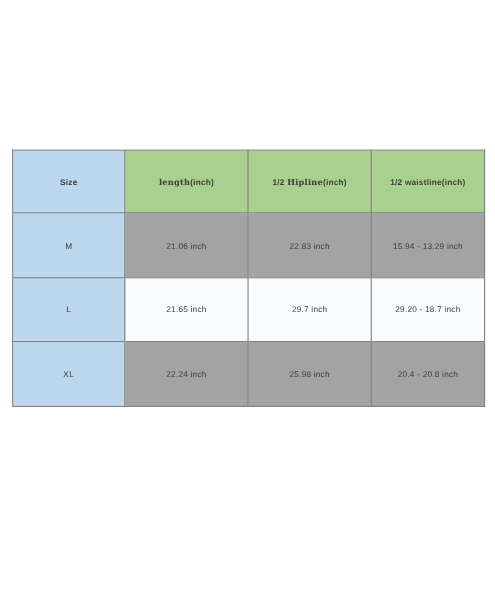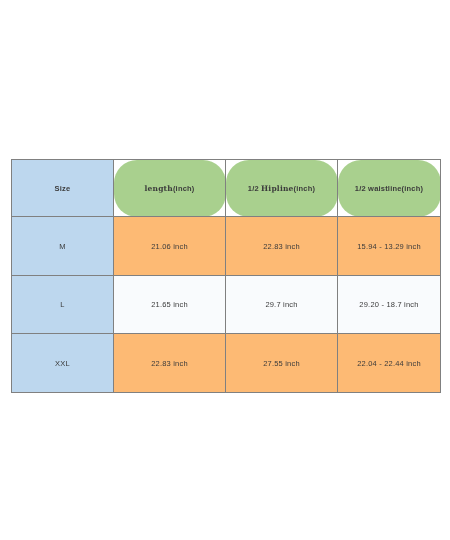--- a/index.html
+++ b/index.html
@@ -11,21 +11,21 @@
     height: 540px;
     background: #ffffff;
     font-family: "Liberation Sans", sans-serif;
     overflow: hidden;
     position: relative;
   }
 
   #size-chart-wrapper {
     position: absolute;
     left: 11px;
-    top: 159px;
+    top: 136px;
     width: 429px;
     height: 234px;
   }
 
   table.size-chart {
     border-collapse: collapse;
     table-layout: fixed;
     width: 429px;
     height: 234px;
   }
@@ -56,40 +56,39 @@
     color: #3f4756;
     letter-spacing: 0.2px;
   }
 
   td.head-measure {
     background: #a9d08e;
     font-weight: bold;
     font-size: 7.5px;
     color: #3f4756;
     letter-spacing: 0.2px;
-    border-radius: 23px;
   }
 
   td.head-measure .serif-part {
     font-family: "DejaVu Serif", serif;
     font-weight: bold;
   }
 
   
   tr.data-row td { height: 47px; }
 
   td.size-cell {
     background: #bdd7ee;
     color: #454f5e;
     font-size: 7.5px;
     letter-spacing: 0.3px;
   }
 
   td.value-cell {
-    background: #fdba74;
+    background: #a3a3a3;
     color: #404040;
     font-size: 7.5px;
     letter-spacing: 0.2px;
   }
 
   tr.data-row.alt td.value-cell {
     background: #f9fbfd;
   }
 </style>
 </head>
@@ -118,22 +117,22 @@
         <td class="value-cell">15.94 - 13.29 inch</td>
       </tr>
 
       <tr class="data-row alt">
         <td class="size-cell">L</td>
         <td class="value-cell">21.65 inch</td>
         <td class="value-cell">29.7 inch</td>
         <td class="value-cell">29.20 - 18.7 inch</td>
       </tr>
 
+      <tr class="data-row">
+        <td class="size-cell">XL</td>
+        <td class="value-cell">22.24 inch</td>
+        <td class="value-cell">25.98 inch</td>
+        <td class="value-cell">20.4 - 20.8 inch</td>
+      </tr>
 
-      <tr class="data-row">
-        <td class="size-cell">XXL</td>
-        <td class="value-cell">22.83 inch</td>
-        <td class="value-cell">27.55 inch</td>
-        <td class="value-cell">22.04 - 22.44 inch</td>
-      </tr>
     </tbody>
   </table>
 </div>
 
 </body></html>

